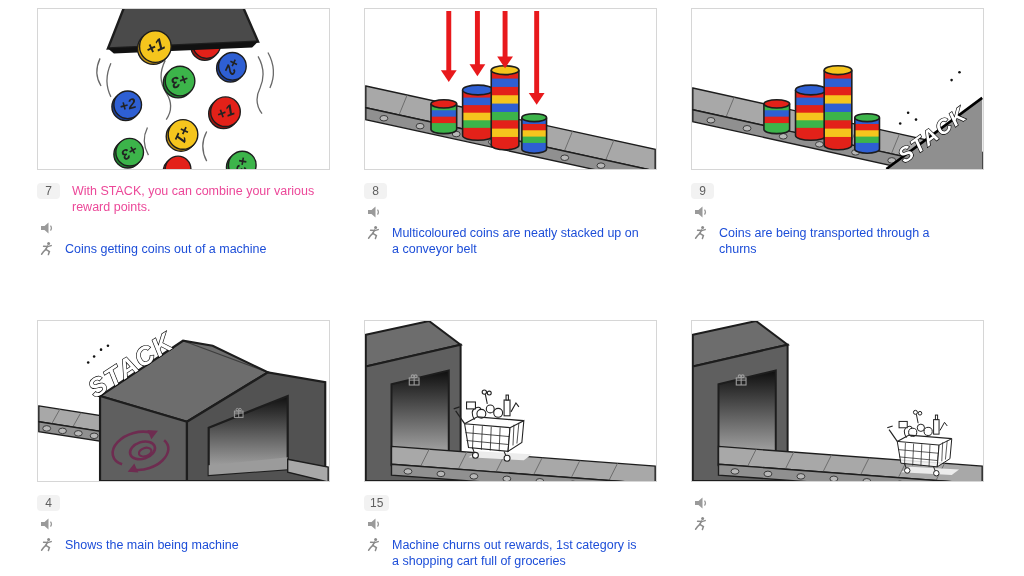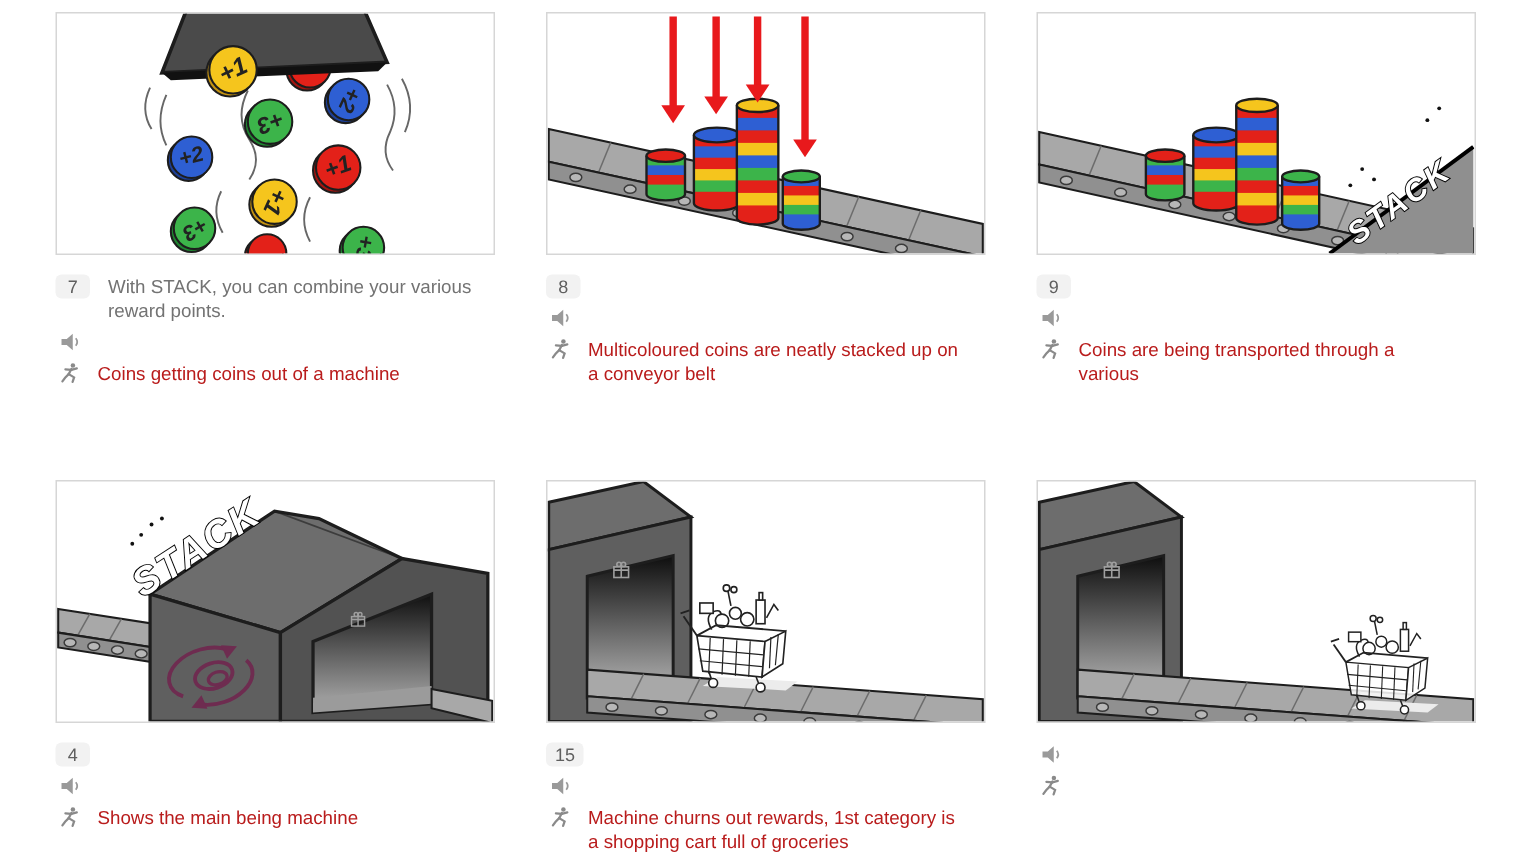--- a/index.html
+++ b/index.html
@@ -9,23 +9,23 @@
              grid-template-columns:repeat(3,293px);column-gap:34px;}
   #row1{top:8px}
   #row2{top:320px}
   .panel{width:293px;height:162px;border:1px solid #d6d6d6;background:#fff;
          box-sizing:border-box;overflow:hidden;}
   .panel svg{display:block;width:100%;height:100%;}
   .meta{margin-top:13px;}
   .meta .mrow{display:flex;align-items:flex-start;margin-bottom:5px;min-height:16px;}
   .badge{display:inline-block;min-width:11px;text-align:center;background:#f2f2f2;
          color:#5f5f5f;font-size:12px;line-height:16px;padding:0 6px;border-radius:4px;}
-  .script{color:#737373;font-size:12.5px;line-height:16px;margin-left:12px;}
+  .script{color:#ec4899;font-size:12.5px;line-height:16px;margin-left:12px;}
   .icn{width:16px;height:16px;display:inline-block;flex:0 0 16px;margin-left:2px;}
-  .action{color:#b91c1c;font-size:12.5px;line-height:16px;margin-left:10px;max-width:250px;}
+  .action{color:#1d4ed8;font-size:12.5px;line-height:16px;margin-left:10px;max-width:250px;}
 </style>
 </head>
 <body>
 
 <div class="row-group" id="row1">
   <div class="cell">
     <div class="panel">
       <svg viewBox="0 0 293 162">
           <circle cx="168" cy="38" r="14" fill="#a31510" stroke="#1d1d1d" stroke-width="1.4"></circle>
           <circle cx="170" cy="36" r="14" fill="#e32119" stroke="#1d1d1d" stroke-width="1.4"></circle>
@@ -310,21 +310,21 @@
             <g stroke="#8a8a8a" stroke-width="1.5" stroke-linecap="round" fill="none">
               <circle cx="9.6" cy="2.6" r="1.5" fill="#8a8a8a" stroke="none"></circle>
               <path d="M8.6,5 L6.8,8.4"></path>
               <path d="M8.6,5.6 L12.2,4.6"></path>
               <path d="M8.6,5.6 L4.6,5.2"></path>
               <path d="M6.8,8.4 L10.4,10.6 L9.4,13.6"></path>
               <path d="M6.8,8.4 L4.4,10.8 L2.6,13.2"></path>
             </g>
           </svg>
         </span>
-        <span class="action">Coins are being transported through a various</span>
+        <span class="action">Coins are being transported through a churns</span>
       </div>
     </div>
   </div>
 </div>
 <div class="row-group" id="row2">
   <div class="cell">
     <div class="panel">
       <svg viewBox="0 0 293 162">
           <polygon points="0,86 64,96 64,112 0,102" fill="#a8a8a8" stroke="#1d1d1d" stroke-width="1.4"></polygon>
           <line x1="21.333333333333332" y1="89.33333333333333" x2="12.333333333333332" y2="105.33333333333333" stroke="#6c6c6c" stroke-width="1"></line>

